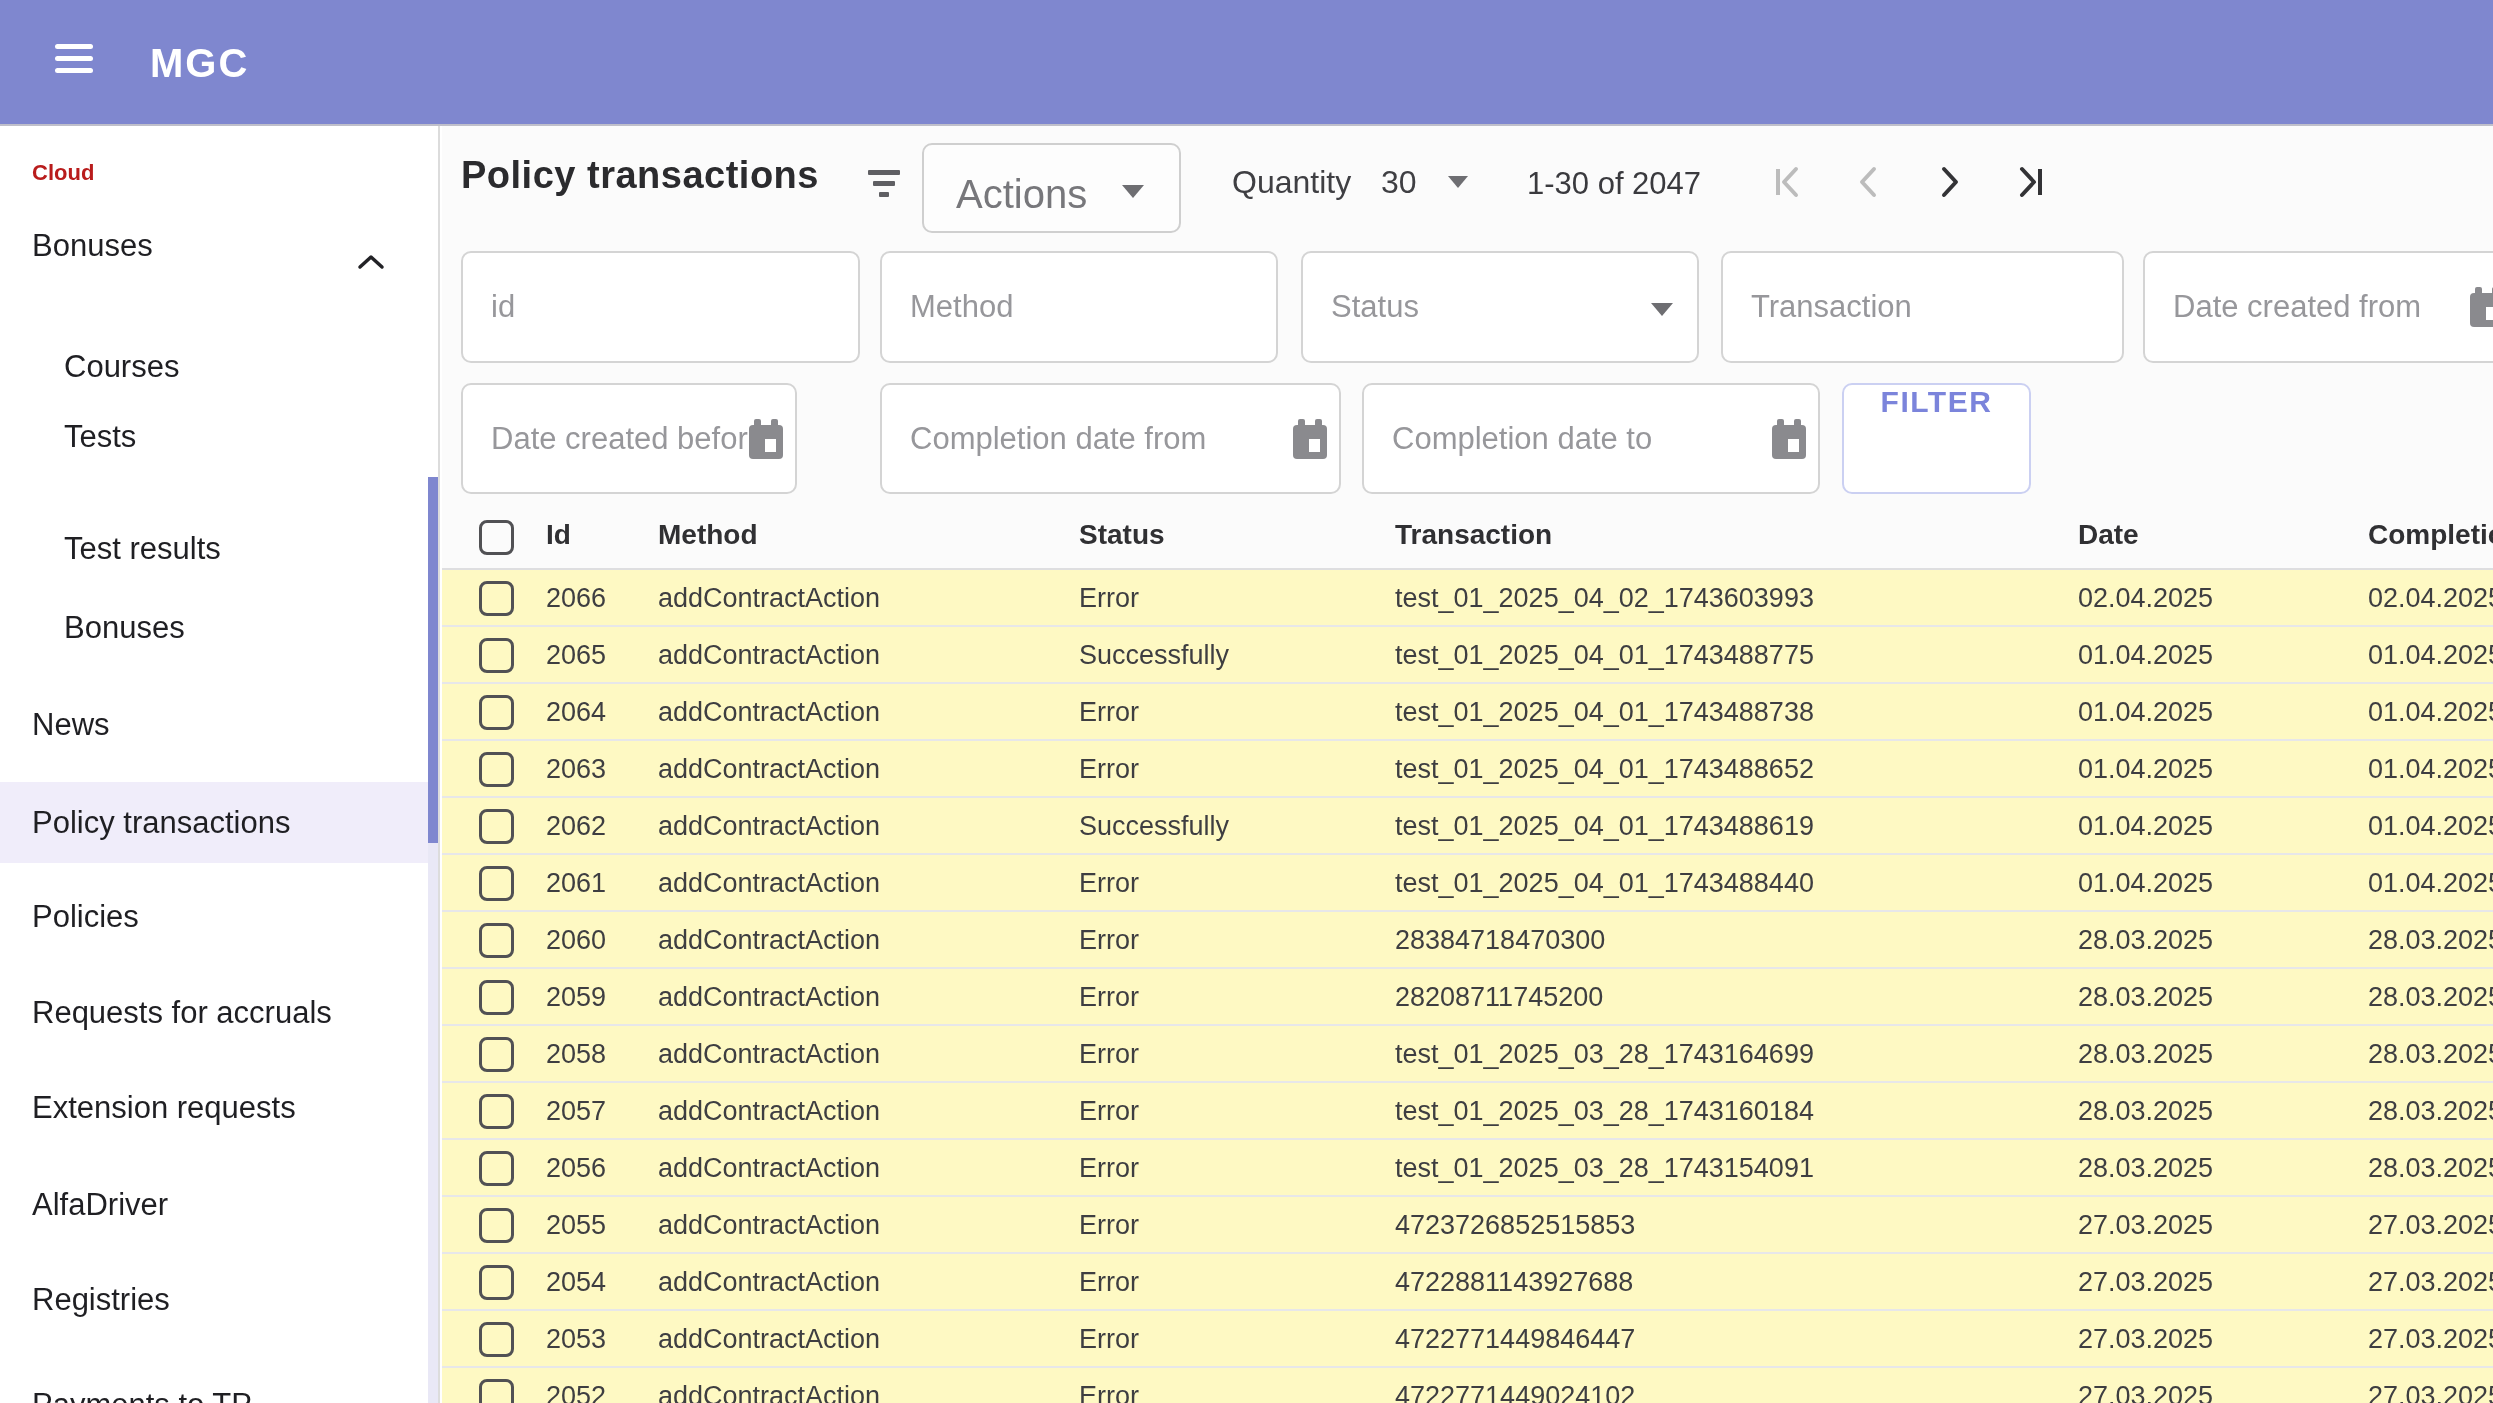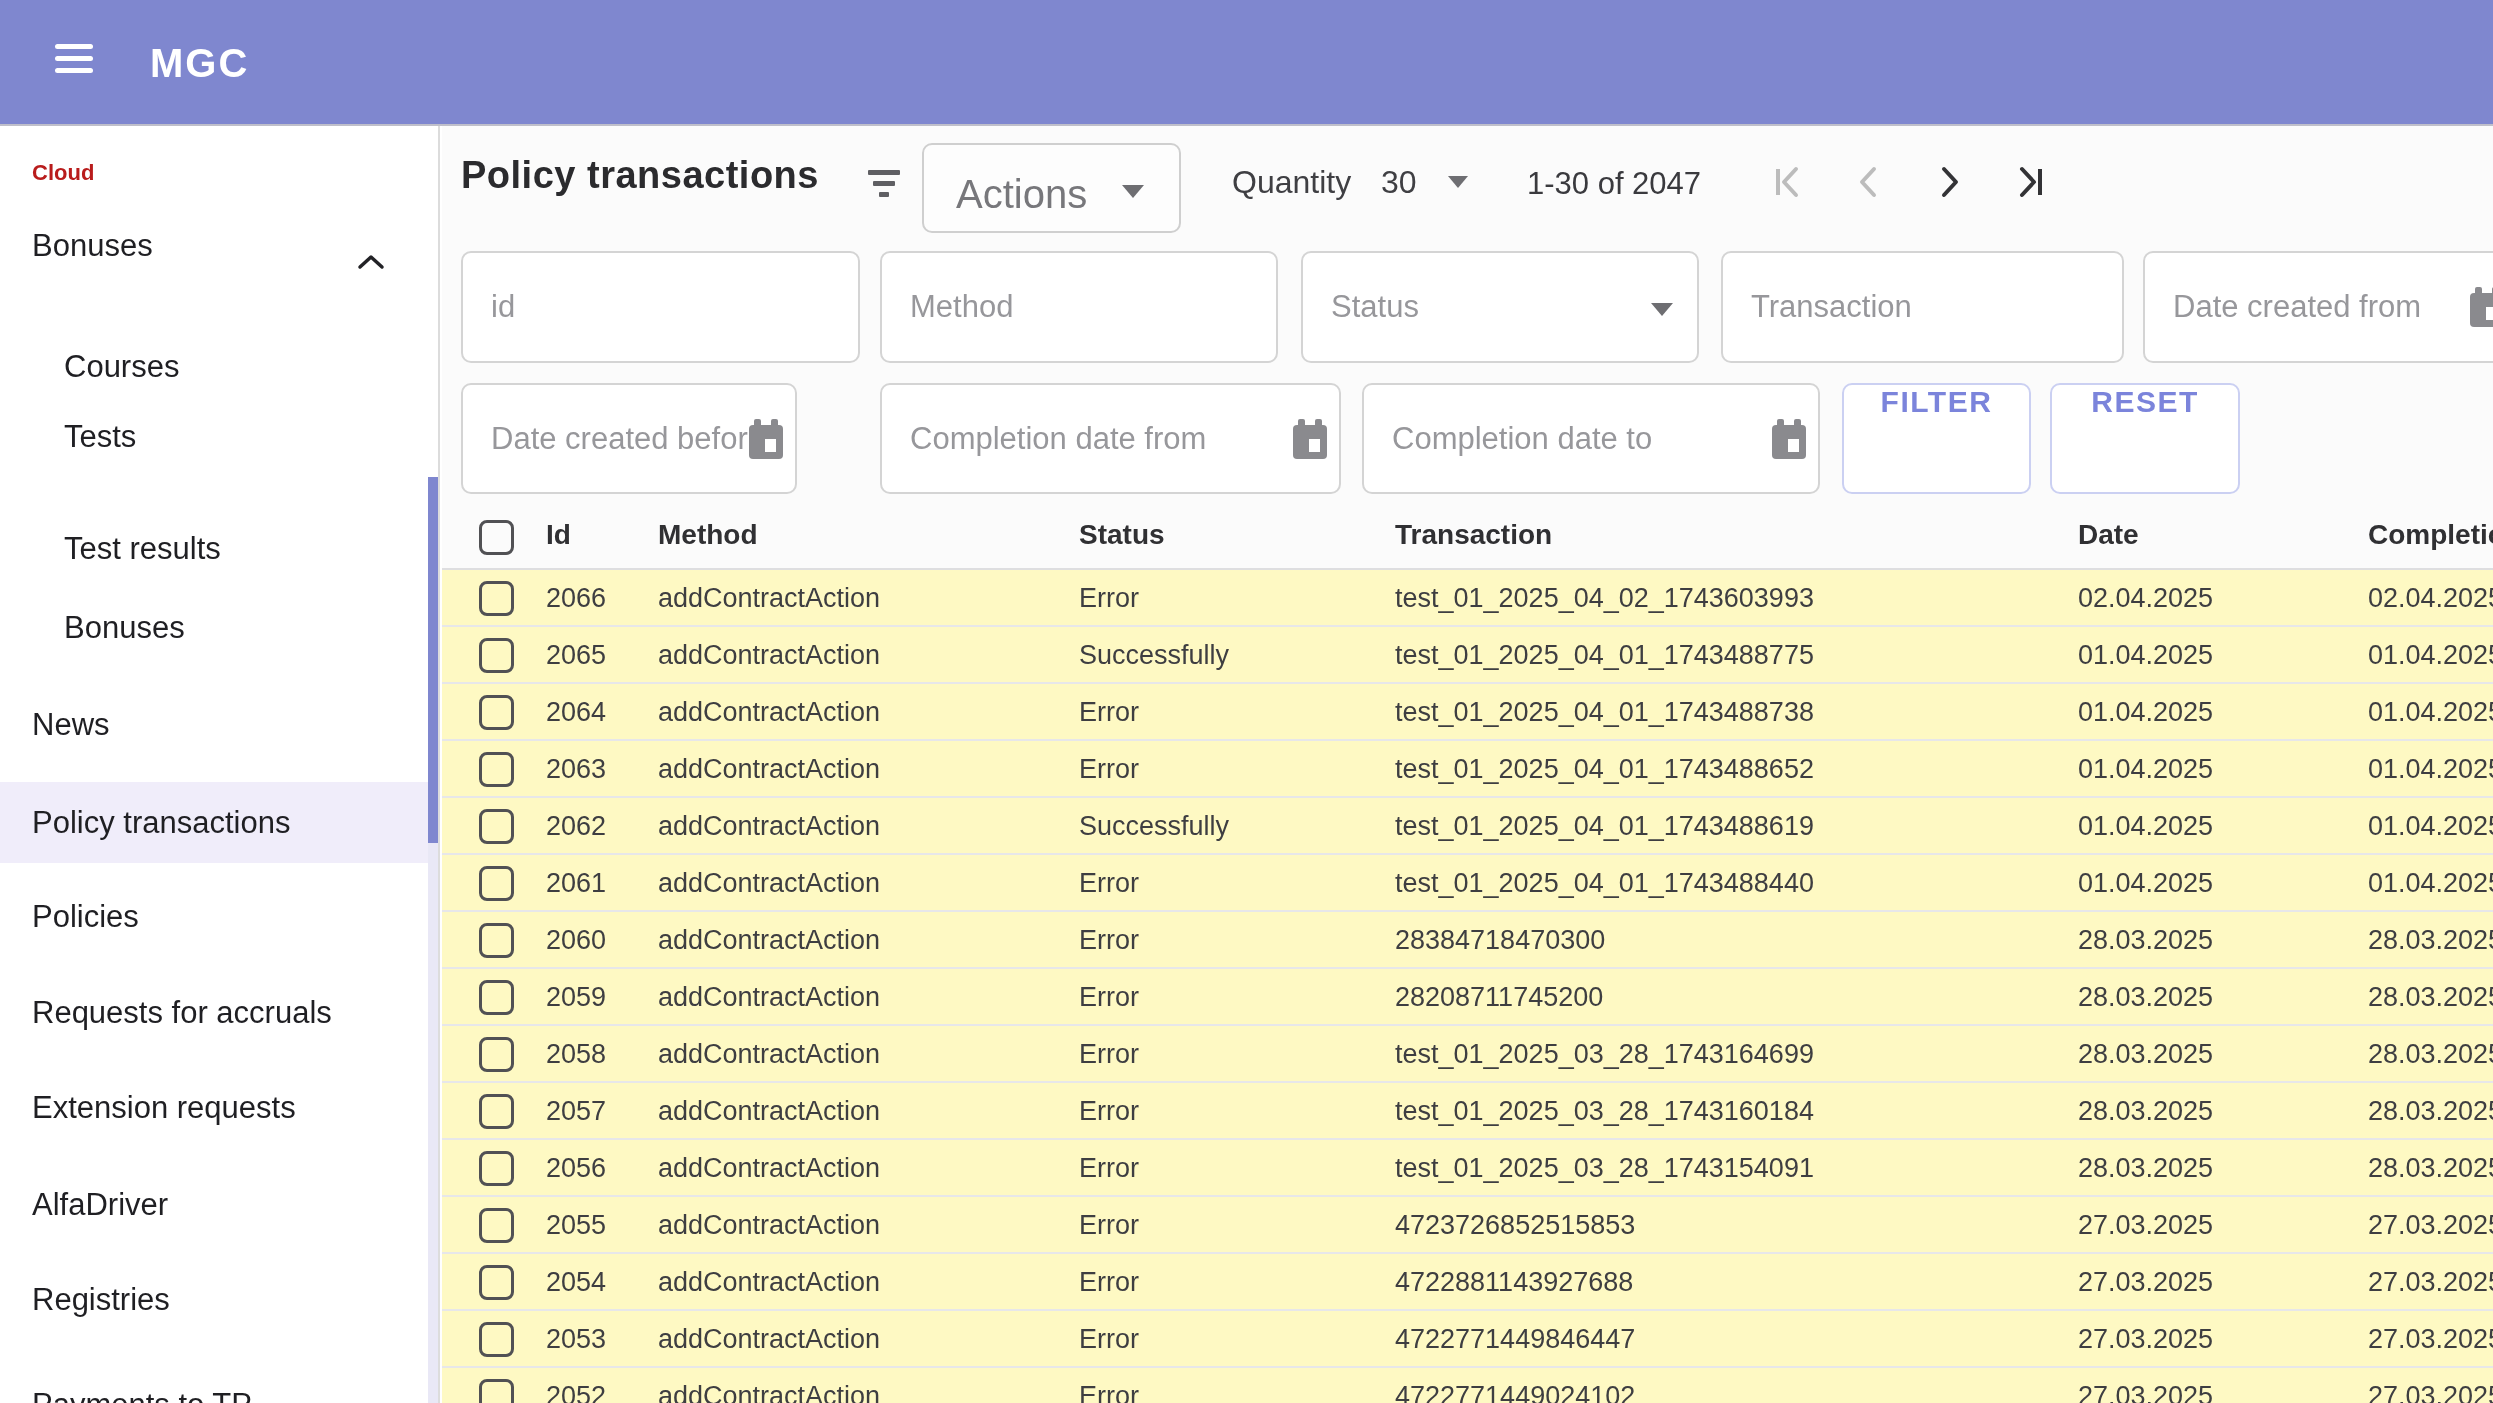--- a/index.html
+++ b/index.html
@@ -200,23 +200,20 @@
     <span class="cal">
         <span class="e1"></span>
         <span class="e2"></span>
         <span class="body"></span>
         <span class="dot"></span>
       </span>
   </div>
   <div class="action-btn2" style="left:1400px; width:189px;">
     <span>FILTER</span>
   </div>
-  <div class="action-btn2" style="left:1608px; width:190px;">
-    <span>RESET</span>
-  </div>
 
   <div class="thead">
     <div class="cbx"></div>
     <span class="c-id">Id</span>
     <span class="c-method">Method</span>
     <span class="c-status">Status</span>
     <span class="c-trans">Transaction</span>
     <span class="c-date">Date</span>
     <span class="c-comp">Completion date</span>
   </div>

